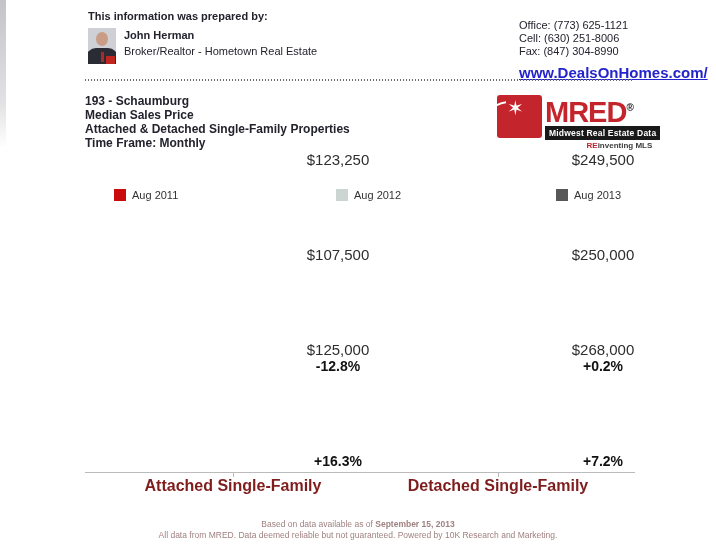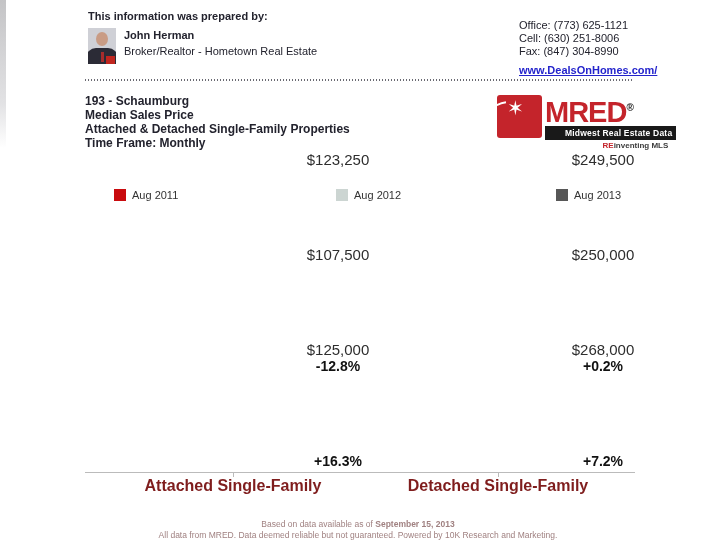--- a/index.html
+++ b/index.html
@@ -12,38 +12,38 @@
   
   .prep-label { position:absolute; left:88px; top:10px; font-size:11px; font-weight:bold; }
   .photo { position:absolute; left:88px; top:28px; width:28px; height:36px; background:#cfd0d6; overflow:hidden; }
   .photo .head { position:absolute; left:8px; top:4px; width:12px; height:14px; border-radius:50%; background:#c99c85; }
   .photo .suit { position:absolute; left:-2px; bottom:0; width:32px; height:16px; background:#2b2b36; border-radius:10px 10px 0 0; }
   .photo .tie  { position:absolute; left:13px; bottom:2px; width:3px; height:10px; background:#a62c2c; }
   .photo .sign { position:absolute; right:1px; bottom:0; width:9px; height:8px; background:#c0261f; }
   .agent-name  { position:absolute; left:124px; top:29px; font-size:11px; font-weight:bold; }
   .agent-title { position:absolute; left:124px; top:45px; font-size:11px; }
   .contact { position:absolute; left:519px; top:19px; font-size:11px; line-height:13px; }
-  .website { position:absolute; left:519px; top:64px; font-size:11px; font-weight:bold; color:#2424cc; text-decoration:underline; cursor:pointer; }
+  .website { position:absolute; left:519px; top:64px; font-size:15px; font-weight:bold; color:#2424cc; text-decoration:underline; cursor:pointer; }
   .dotted-sep { position:absolute; left:85px; top:79px; width:549px; height:2px;
     background:repeating-linear-gradient(90deg,#6a6a72 0 1px,transparent 1px 3px); }
 
   
   .report-title { position:absolute; left:85px; top:94px; font-size:12px; font-weight:bold; line-height:14px; }
 
   
   .mred-logo { position:absolute; left:497px; top:95px; display:flex; gap:3px; }
   .mred-box { position:relative; width:45px; height:43px; background:#c4242b; border-radius:3px; overflow:hidden; }
   .mred-star { position:absolute; left:10px; top:3px; color:#ffffff; font-size:20px; line-height:20px; }
   .mred-swoosh { position:absolute; left:-14px; top:6px; width:52px; height:52px; border:2px solid transparent;
     border-left:2px solid #ffffff; border-radius:50%; transform:rotate(38deg); }
   .mred-right { display:flex; flex-direction:column; }
   .mred-word { font-size:29px; line-height:26px; font-weight:bold; letter-spacing:-1px; color:#c4242b; white-space:nowrap; }
   .mred-reg { font-size:10px; color:#1a1a1a; vertical-align:super; letter-spacing:0; }
   .mred-bar { margin-top:1px; background:#191919; color:#ffffff; font-size:8.5px; font-weight:bold;
-    padding:2px 4px 2px 20px; white-space:nowrap; letter-spacing:0.2px; }
+    padding:2px 4px 2px 4px; white-space:nowrap; letter-spacing:0.2px; }
   .mred-sub { margin-top:1px; font-size:8px; font-weight:bold; color:#3c3c3c; text-align:right; padding-right:8px; }
   .mred-sub .re { color:#c4242b; }
 
   
   .chart { position:absolute; left:85px; top:170px; width:550px; height:340px; }
   .legend-item { position:absolute; top:19px; display:flex; align-items:center; gap:6px; font-size:11px; color:#333; }
   .legend-item .swatch { width:12px; height:12px; display:inline-block; }
   .li-0 { left:29px; } .li-1 { left:251px; } .li-2 { left:471px; }
 
   .bar-group { position:absolute; top:0; height:282px; display:flex; align-items:flex-end; gap:3px;flex-direction:column; }

